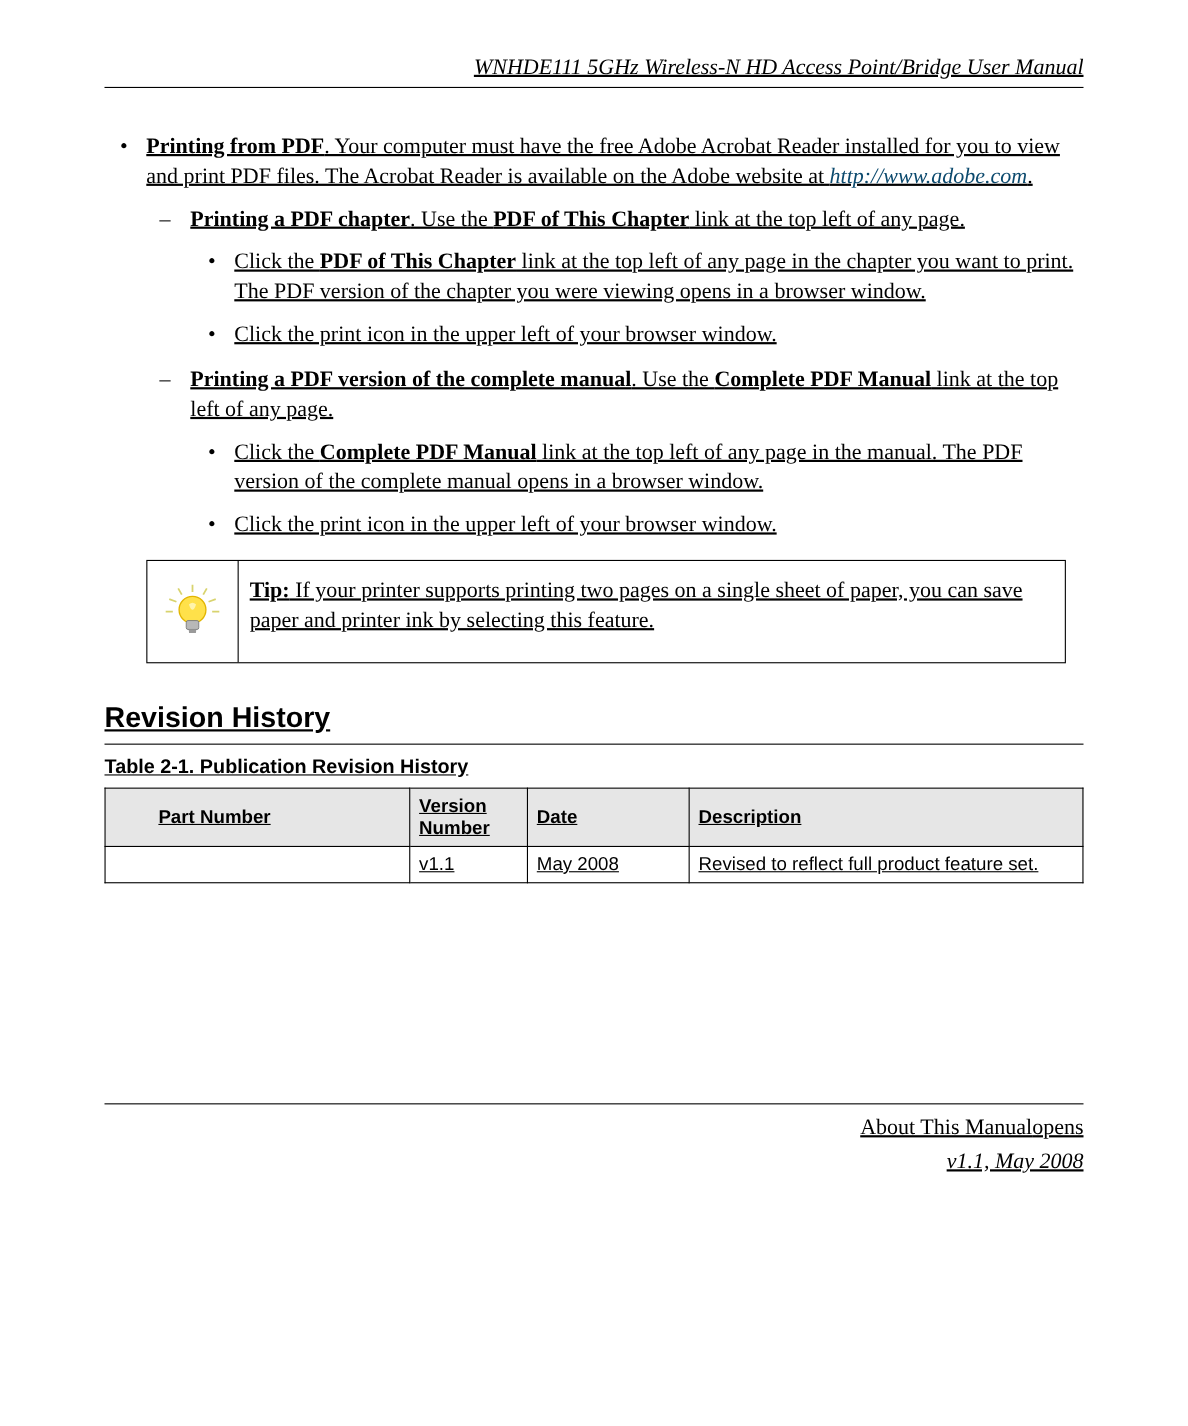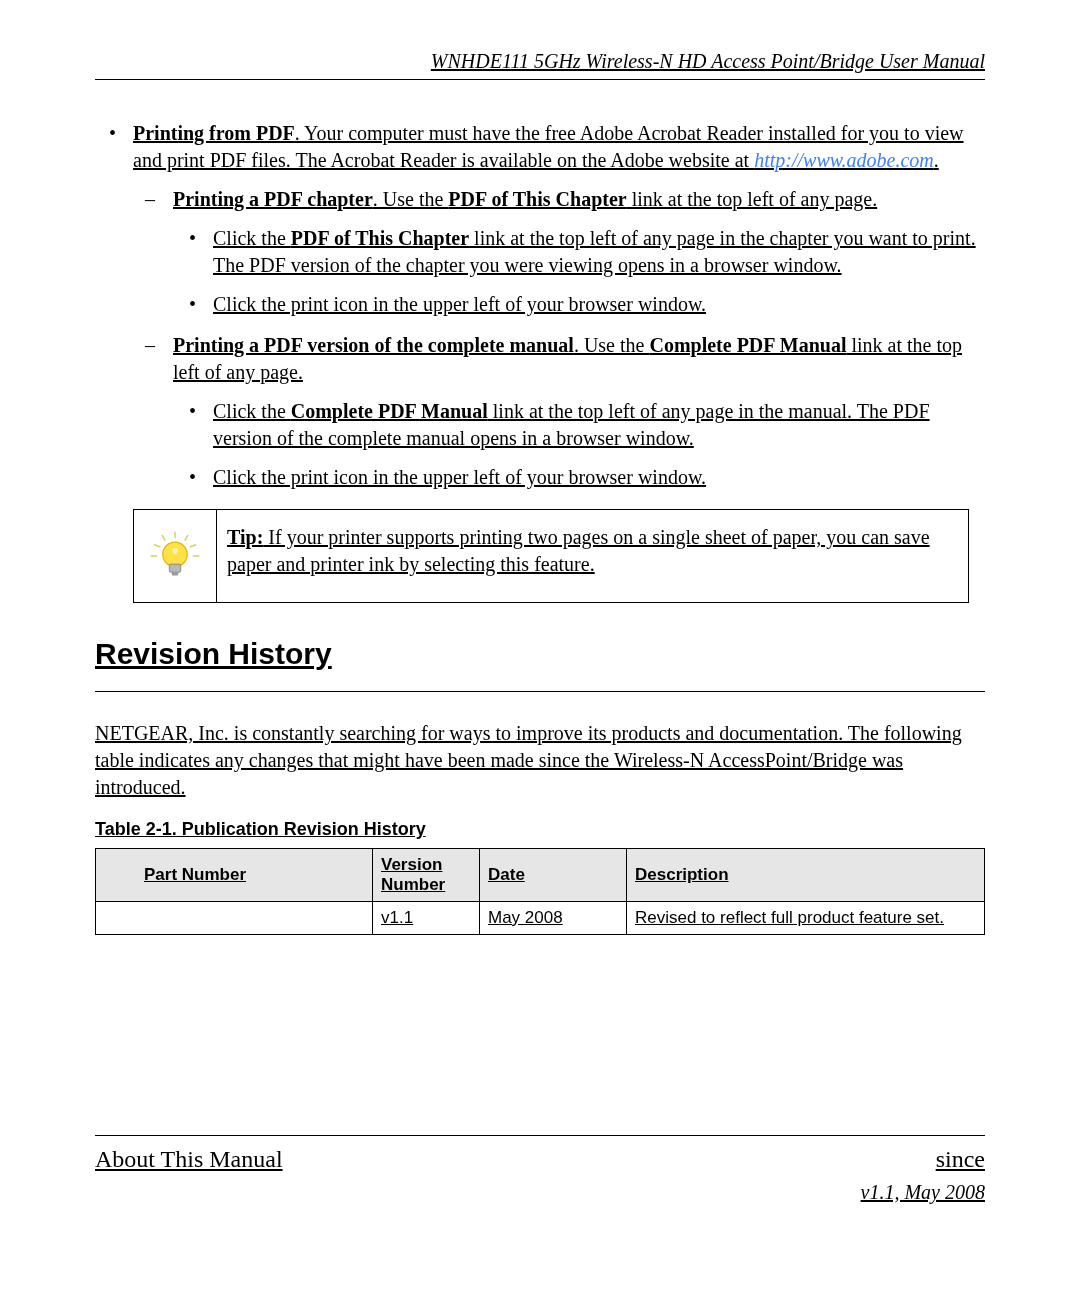--- a/index.html
+++ b/index.html
@@ -76,21 +76,21 @@
   }
   .list-l3 > li::before {
     content: "•";
     position: absolute;
     left: -24px;
     top: 0;
     font-size: 20px;
   }
   .bold { font-weight: bold; }
   a.link {
-    color: #3b82f6;
+    color: #0c4a6e;
     font-style: italic;
     text-decoration: none;
   }
   
   .tip-wrap {
     border: 1.5px solid #000;
     display: flex;
     margin: 18px 16px 34px 38px;
   }
   .tip-icon-cell {
@@ -108,24 +108,24 @@
     line-height: 1.35;
   }
   .tip-icon {
     width: 52px;
     height: 52px;
   }
   .bulb-rays path { stroke: #d8d36e; stroke-width: 2; }
   
   h2.section-head {
     font-family: Helvetica, Arial, sans-serif;
-    font-size: 30px;
+    font-size: 26px;
     font-weight: bold;
     margin: 0 0 6px 0;
-    padding-bottom: 20px;
+    padding-bottom: 8px;
     border-bottom: 1.5px solid #000;
   }
   p.body {
     font-size: 20px;
     line-height: 1.35;
     margin: 28px 0 18px 0;
   }
   .table-caption {
     font-family: Helvetica, Arial, sans-serif;
     font-weight: bold;
@@ -150,22 +150,22 @@
   }
   table.rev th.col-part { width: 220px; padding-left: 48px; }
   table.rev th.col-ver  { width: 90px; }
   table.rev th.col-date { width: 130px; }
   
   .footer-rule {
     border-top: 1.5px solid #000;
     margin-top: 200px;
     padding-top: 10px;
     display: flex;
-    justify-content: space-between;
-    font-size: 24px;
+    justify-content: flex-end;
+    font-size: 20px;
   }
   .footer-version {
     text-align: right;
     font-style: italic;
     font-size: 20px;
     margin-top: 8px;
   }
 </style>
 </head>
 <body>
@@ -224,21 +224,20 @@
         <path d="M28 24 Q32 20 36 24 Q34 30 32 30 Q30 30 28 24 Z" fill="#fff9c4" opacity="0.8"></path>
       </svg>
     </div>
     <div class="tip-text-cell">
       <span class="bold">Tip:</span><span> If your printer supports printing two pages on a single sheet of paper, you can save paper and printer ink by selecting this feature.</span>
     </div>
   </div>
 
   <h2 class="section-head">Revision History</h2>
 
-  <p class="body">NETGEAR, Inc. is constantly searching for ways to improve its products and documentation. The following table indicates any changes that might have been made since the Wireless-N AccessPoint/Bridge was introduced.</p>
 
   <div class="table-caption">Table 2-1.   Publication Revision History</div>
 
   <table class="rev">
     <thead>
       <tr>
         <th class="col-part">Part Number</th>
         <th class="col-ver">Version Number</th>
         <th class="col-date">Date</th>
         <th>Description</th>
@@ -249,17 +248,17 @@
         <td></td>
         <td>v1.1</td>
         <td>May 2008</td>
         <td>Revised to reflect full product feature set.</td>
       </tr>
     </tbody>
   </table>
 
   <div class="footer-rule">
     <span>About This Manual</span>
-    <span>since</span>
+    <span>opens</span>
   </div>
   <div class="footer-version">v1.1, May 2008</div>
 
 </div>
 
 </body></html>

